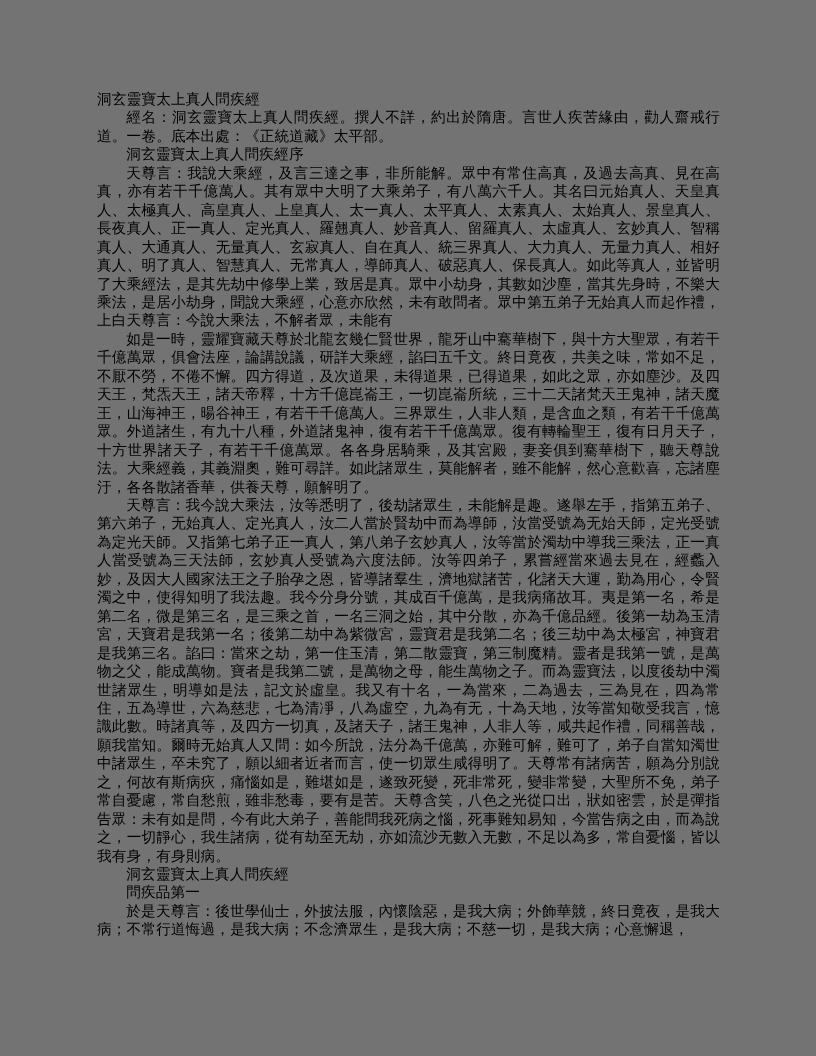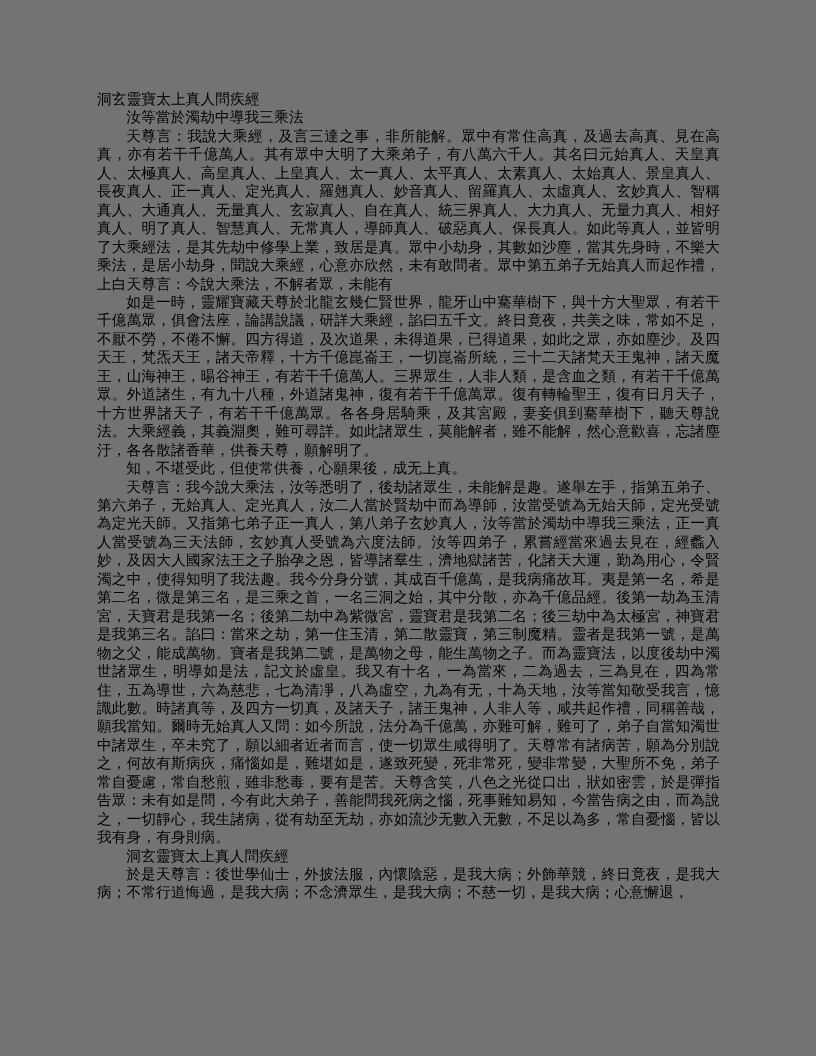--- a/index.html
+++ b/index.html
@@ -34,21 +34,22 @@
   .content p.indent {
     text-indent: 2em;
   }
 </style>
 </head>
 <body>
 
 <div class="page">
   <div class="content">
     <p>洞玄靈寶太上真人問疾經</p>
-    <p class="indent">汝等當於濁劫中導我三乘法</p>
+    <p class="indent">經名：洞玄靈寶太上真人問疾經。撰人不詳，約出於隋唐。言世人疾苦緣由，勸人齋戒行道。一卷。底本出處：《正統道藏》太平部。</p>
+    <p class="indent">洞玄靈寶太上真人問疾經序</p>
     <p class="indent">天尊言：我說大乘經，及言三達之事，非所能解。眾中有常住高真，及過去高真、見在高真，亦有若干千億萬人。其有眾中大明了大乘弟子，有八萬六千人。其名曰元始真人、天皇真人、太極真人、高皇真人、上皇真人、太一真人、太平真人、太素真人、太始真人、景皇真人、長夜真人、正一真人、定光真人、羅翹真人、妙音真人、留羅真人、太虛真人、玄妙真人、智稱真人、大通真人、无量真人、玄寂真人、自在真人、統三界真人、大力真人、无量力真人、相好真人、明了真人、智慧真人、无常真人，導師真人、破惡真人、保長真人。如此等真人，並皆明了大乘經法，是其先劫中修學上業，致居是真。眾中小劫身，其數如沙塵，當其先身時，不樂大乘法，是居小劫身，聞說大乘經，心意亦欣然，未有敢問者。眾中第五弟子无始真人而起作禮，上白天尊言：今說大乘法，不解者眾，未能有</p>
     <p class="indent">如是一時，靈耀寶藏天尊於北龍玄幾仁賢世界，龍牙山中騫華樹下，與十方大聖眾，有若干千億萬眾，俱會法座，論講說議，研詳大乘經，諂曰五千文。終日竟夜，共美之味，常如不足，不厭不勞，不倦不懈。四方得道，及次道果，未得道果，已得道果，如此之眾，亦如塵沙。及四天王，梵炁天王，諸天帝釋，十方千億崑崙王，一切崑崙所統，三十二天諸梵天王鬼神，諸天魔王，山海神王，暘谷神王，有若干千億萬人。三界眾生，人非人類，是含血之類，有若干千億萬眾。外道諸生，有九十八種，外道諸鬼神，復有若干千億萬眾。復有轉輪聖王，復有日月天子，十方世界諸天子，有若干千億萬眾。各各身居騎乘，及其宮殿，妻妾俱到騫華樹下，聽天尊說法。大乘經義，其義淵奧，難可尋詳。如此諸眾生，莫能解者，雖不能解，然心意歡喜，忘諸塵汙，各各散諸香華，供養天尊，願解明了。</p>
-    <p class="indent">知，不堪受此，但使常供養，心願果後，成无上真。</p>
     <p class="indent">天尊言：我今說大乘法，汝等悉明了，後劫諸眾生，未能解是趣。遂舉左手，指第五弟子、第六弟子，无始真人、定光真人，汝二人當於賢劫中而為導師，汝當受號為无始天師，定光受號為定光天師。又指第七弟子正一真人，第八弟子玄妙真人，汝等當於濁劫中導我三乘法，正一真人當受號為三天法師，玄妙真人受號為六度法師。汝等四弟子，累嘗經當來過去見在，經蠡入妙，及因大人國家法王之子胎孕之恩，皆導諸羣生，濟地獄諸苦，化諸天大運，勤為用心，令賢濁之中，使得知明了我法趣。我今分身分號，其成百千億萬，是我病痛故耳。夷是第一名，希是第二名，微是第三名，是三乘之首，一名三洞之始，其中分散，亦為千億品經。後第一劫為玉清宮，天寶君是我第一名；後第二劫中為紫微宮，靈寶君是我第二名；後三劫中為太極宮，神寶君是我第三名。諂曰：當來之劫，第一住玉清，第二散靈寶，第三制魔精。靈者是我第一號，是萬物之父，能成萬物。寶者是我第二號，是萬物之母，能生萬物之子。而為靈寶法，以度後劫中濁世諸眾生，明導如是法，記文於虛皇。我又有十名，一為當來，二為過去，三為見在，四為常住，五為導世，六為慈悲，七為清凈，八為虛空，九為有无，十為天地，汝等當知敬受我言，憶識此數。時諸真等，及四方一切真，及諸天子，諸王鬼神，人非人等，咸共起作禮，同稱善哉，願我當知。爾時无始真人又問：如今所說，法分為千億萬，亦難可解，難可了，弟子自當知濁世中諸眾生，卒未究了，願以細者近者而言，使一切眾生咸得明了。天尊常有諸病苦，願為分別說之，何故有斯病疢，痛惱如是，難堪如是，遂致死變，死非常死，變非常變，大聖所不免，弟子常自憂慮，常自愁煎，雖非愁毒，要有是苦。天尊含笑，八色之光從口出，狀如密雲，於是彈指告眾：未有如是問，今有此大弟子，善能問我死病之惱，死事難知易知，今當告病之由，而為說之，一切靜心，我生諸病，從有劫至无劫，亦如流沙无數入无數，不足以為多，常自憂惱，皆以我有身，有身則病。</p>
     <p class="indent">洞玄靈寶太上真人問疾經</p>
+    <p class="indent">問疾品第一</p>
     <p class="indent">於是天尊言：後世學仙士，外披法服，內懷陰惡，是我大病；外飾華競，終日竟夜，是我大病；不常行道悔過，是我大病；不念濟眾生，是我大病；不慈一切，是我大病；心意懈退，</p>
   </div>
 </div>
 
 </body></html>

